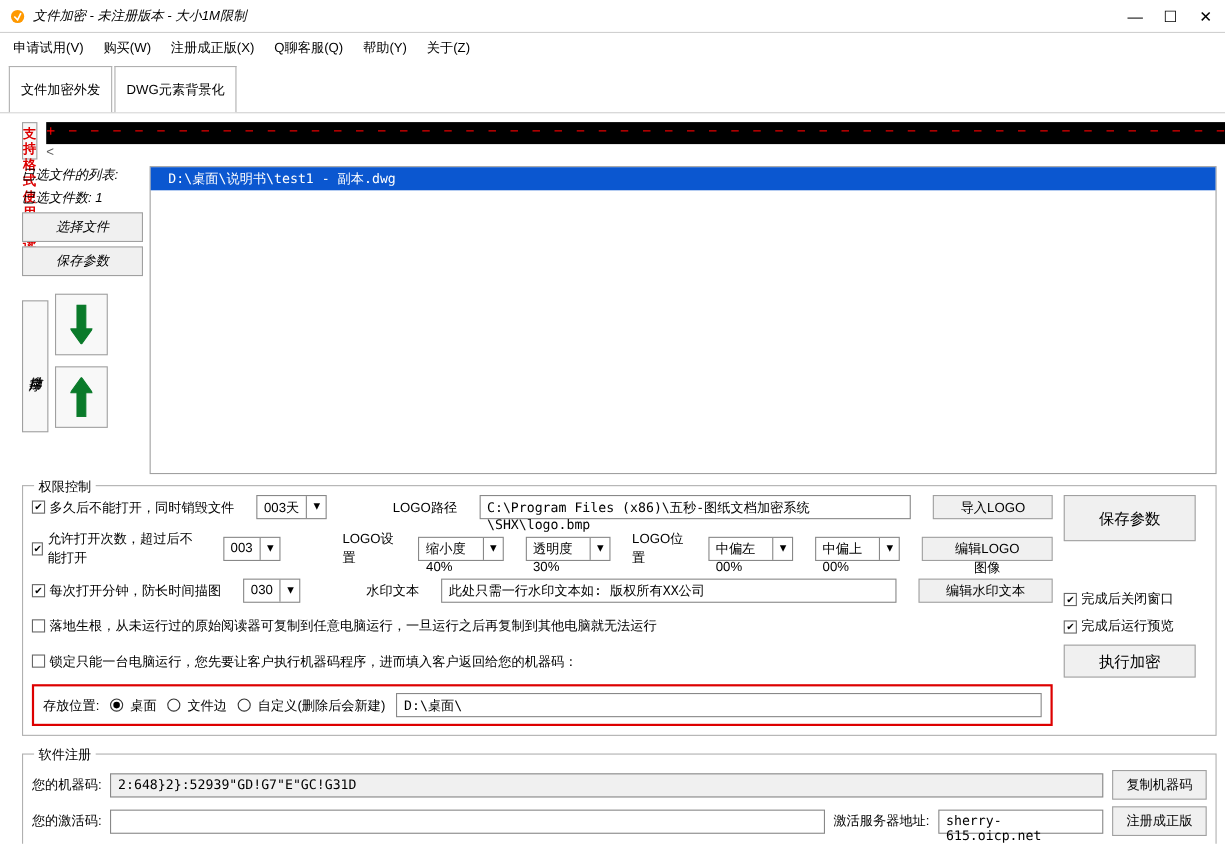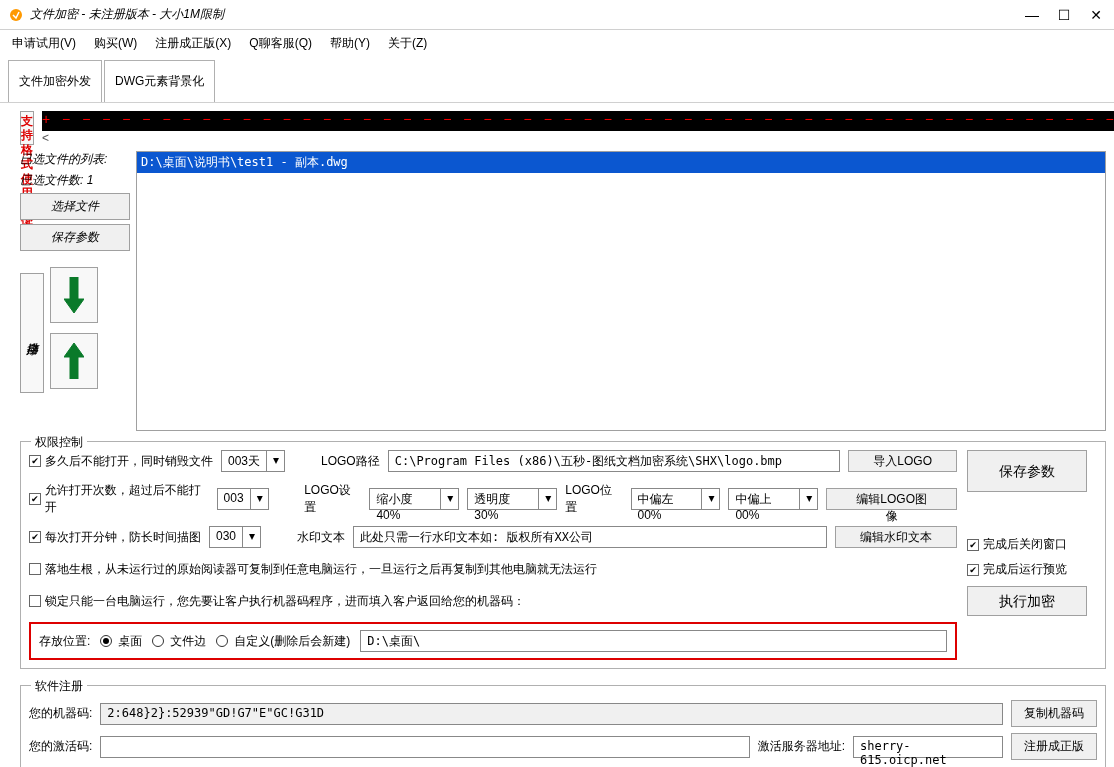--- a/index.html
+++ b/index.html
@@ -21,27 +21,27 @@
 .dashed-strip { height: 20px; background: #000; position: relative; overflow: hidden; }
 .cross-line { white-space: nowrap; overflow: hidden; font-size: 14px; color: red; letter-spacing: 4px; }
 .scroll-row { display: flex; justify-content: space-between; font-size: 11px; color: #555; }
 .file-section { display: flex; gap: 6px; }
 .file-left { width: 110px; display: flex; flex-direction: column; gap: 4px; font-style: italic; }
 .file-left-label { font-size: 12px; }
 .btn { border: 1px solid #a0a0a0; background: #f0f0f0; padding: 4px 6px; text-align: center; cursor: default; }
 .arrow-btn { width: 48px; height: 56px; border: 1px solid #a0a0a0; display: flex; align-items: center; justify-content: center; background: #f8f8f8; margin-left: auto; margin-right: 0; }
 .auto-sort { width: 24px; height: 120px; border: 1px solid #a0a0a0; writing-mode: vertical-lr; text-align: center; padding: 6px 2px; background: #f8f8f8; margin-top: 6px; }
 .file-list { flex: 1; height: 280px; border: 1px solid #a0a0a0; background: #fff; }
-.file-item { background: #0b57d0; color: #fff; padding: 2px 4px; font-family: Consolas, monospace; }
+.file-item { background: #0b57d0; color: #fff; padding: 2px 16px; font-family: Consolas, monospace; }
 .fieldset { border: 1px solid #b0b0b0; margin-top: 10px; padding: 8px; position: relative; }
 .fieldset .legend { position: absolute; top: -8px; left: 10px; background: #fff; padding: 0 4px; font-size: 12px; }
 .perm-main { display: flex; gap: 10px; }
 .perm-left { flex: 1; }
 .perm-right { width: 130px; display: flex; flex-direction: column; gap: 8px; }
-.perm-row { display: flex; align-items: center; gap: 8px; margin-bottom: 10px; min-height: 22px; }
+.perm-row { display: flex; align-items: center; gap: 20px; margin-bottom: 10px; min-height: 22px; }
 .perm-row label { display: flex; align-items: center; gap: 4px; }
 .combo { display: inline-flex; border: 1px solid #888; background: #fff; font-family: Consolas, monospace; height: 22px; }
 .combo span { padding: 2px 6px; }
 .combo .arrow { border-left: 1px solid #888; width: 18px; text-align: center; }
 .txt-input { border: 1px solid #888; background: #fff; height: 22px; padding: 2px 6px; font-family: Consolas, monospace; }
 .txt-input.flex { flex: 1; }
 .small-btn { border: 1px solid #a0a0a0; background: #f0f0f0; height: 22px; padding: 2px 24px; text-align: center; }
 .save-btn { width: 120px; height: 42px; border: 1px solid #a0a0a0; background: #f0f0f0; text-align: center; line-height: 40px; font-size: 14px; }
 .red-box { border: 2px solid #d00; padding: 6px 8px; display: flex; align-items: center; gap: 10px; margin-top: 6px; }
 .radio-set { display: flex; align-items: center; gap: 6px; }

